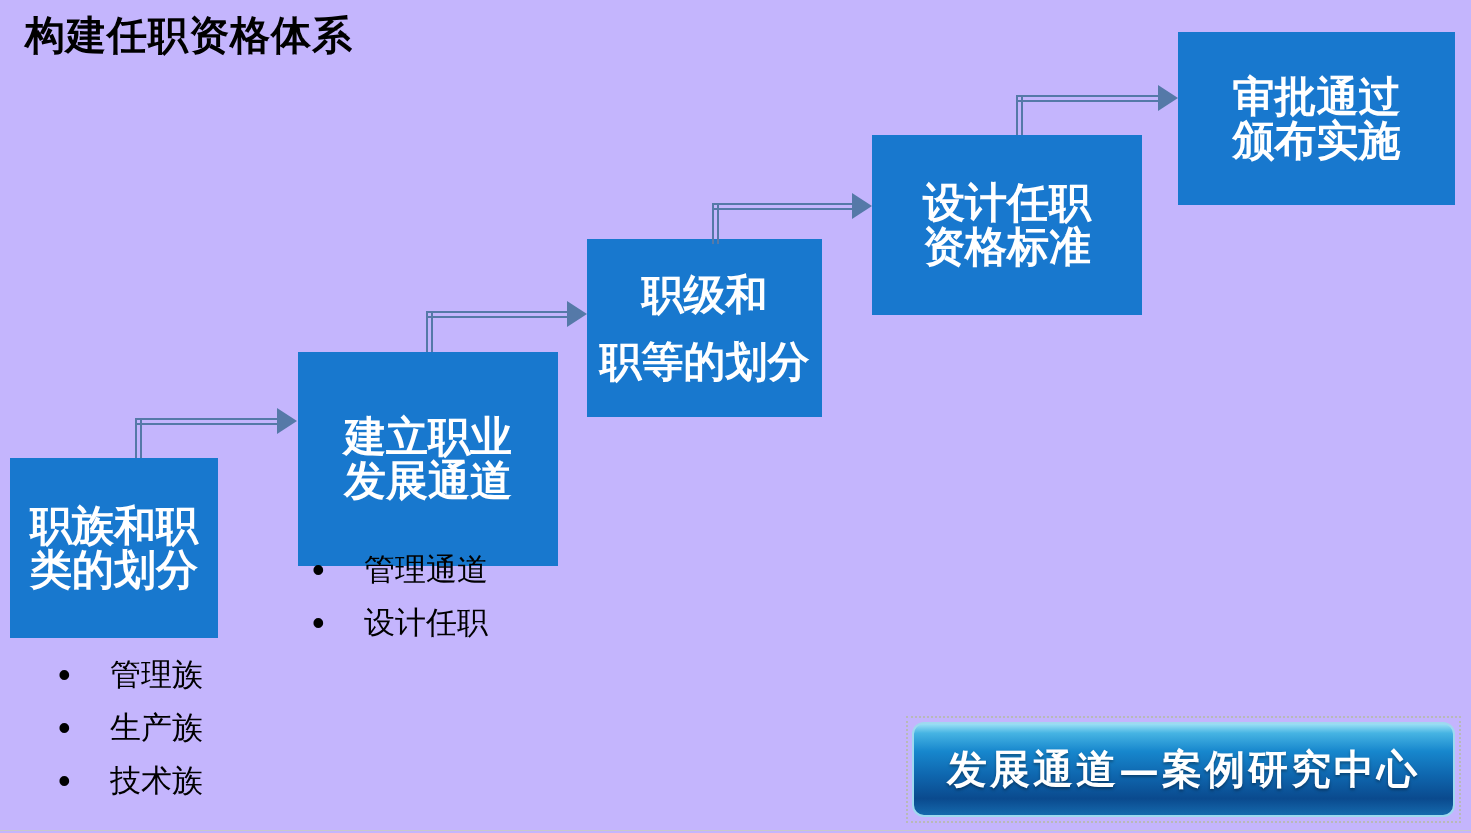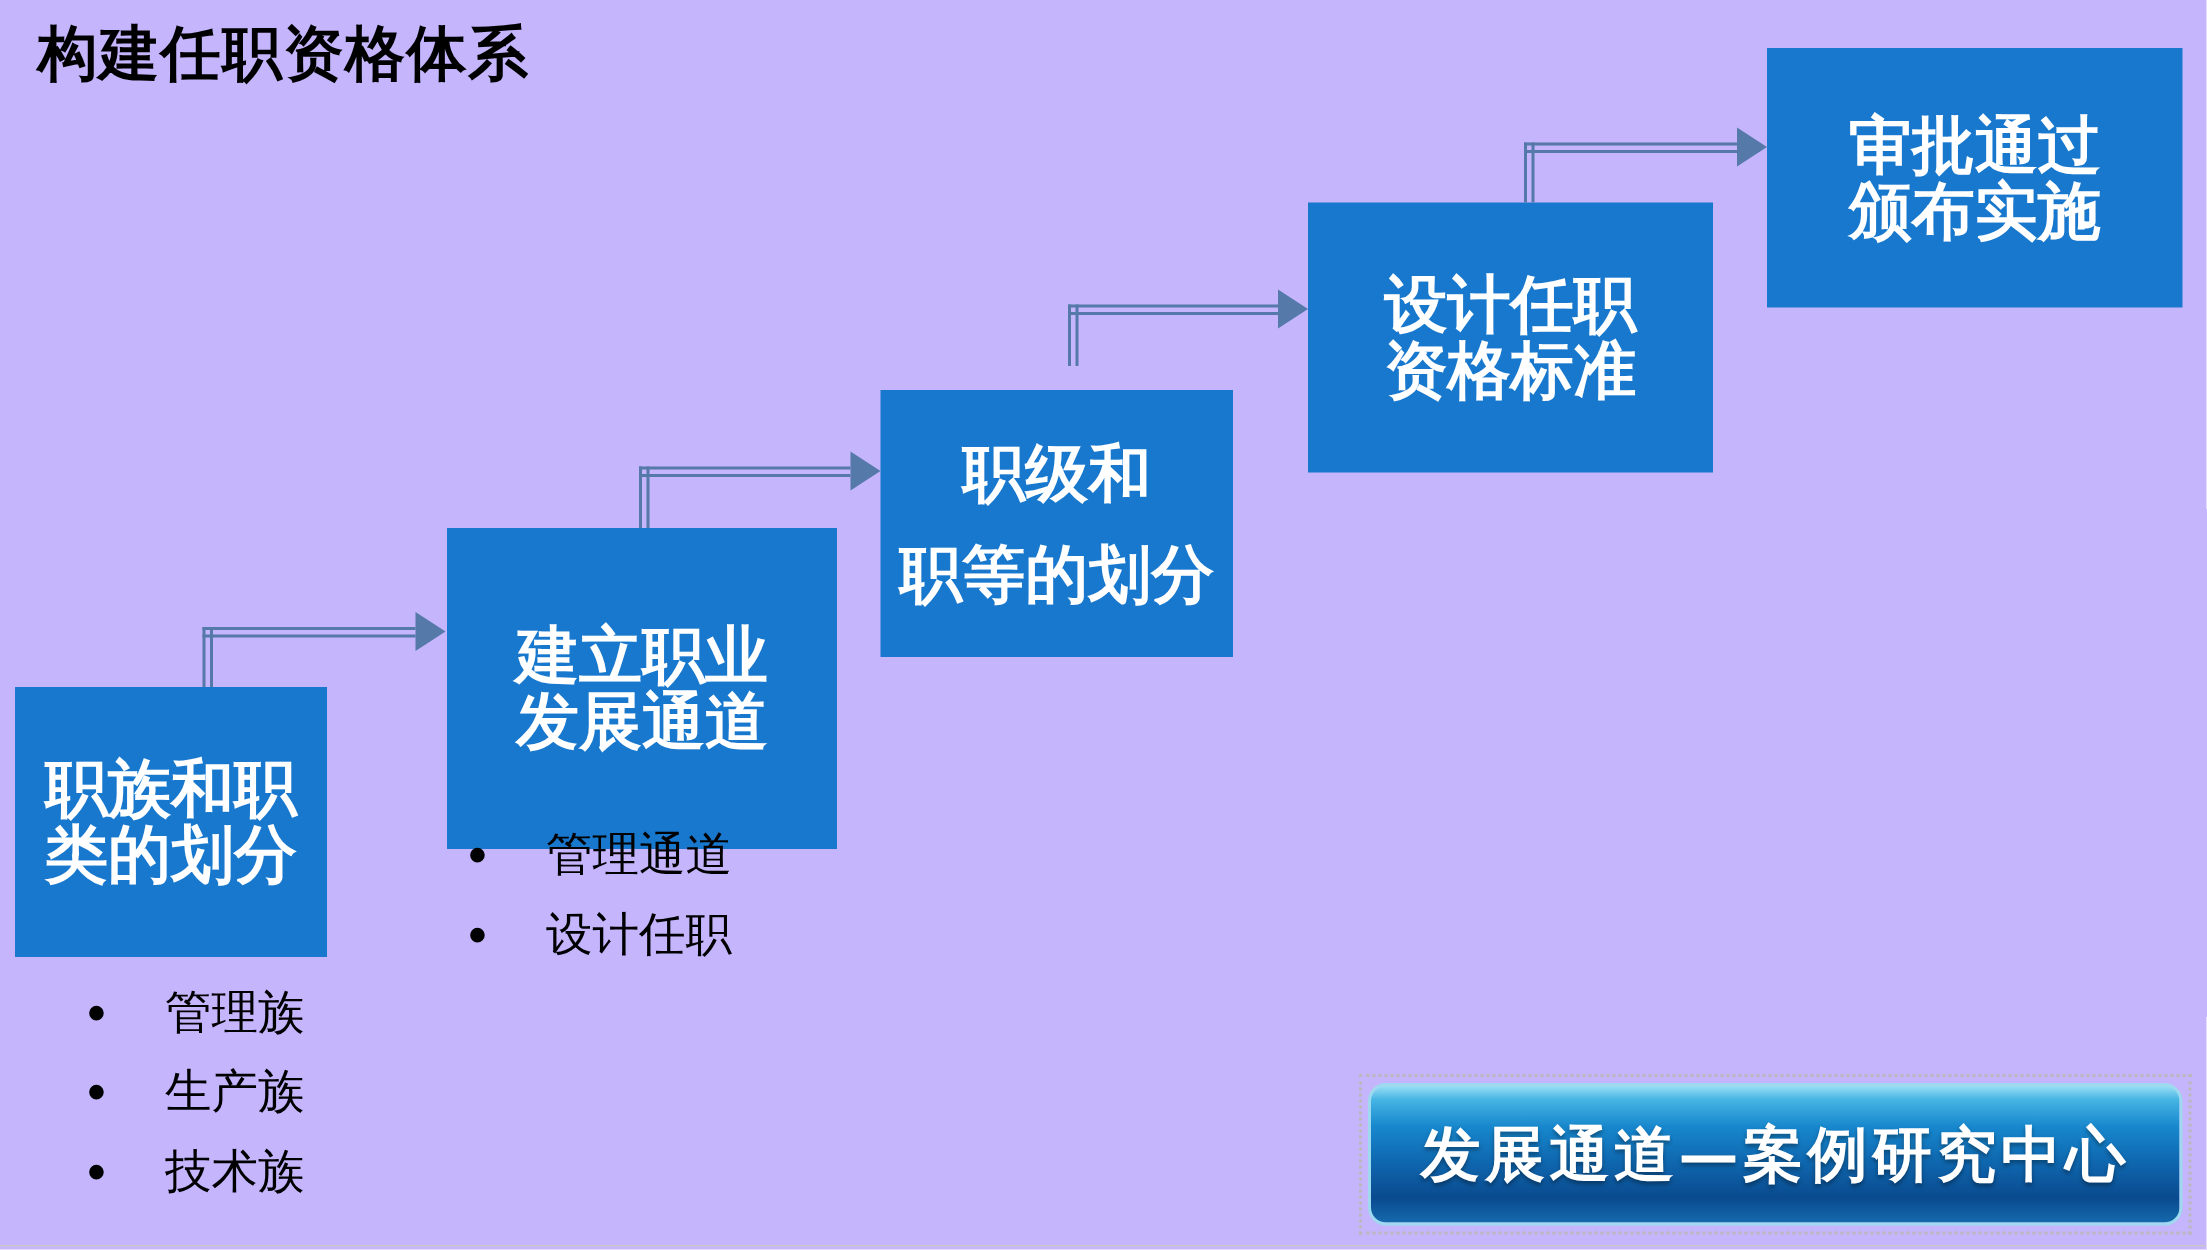--- a/index.html
+++ b/index.html
@@ -14,21 +14,21 @@
   }
   
   .step{
     position:absolute;background:var(--box-blue,#1878CE);color:#fff;
     font-weight:bold;font-size:42px;line-height:1.04;text-align:center;
     display:flex;align-items:center;justify-content:center;
     white-space:pre-line;
   }
   .s1{left:10px;top:458px;width:208px;height:180px;}
   .s2{left:298px;top:352px;width:260px;height:214px;}
-  .s3{left:587px;top:260px;width:235px;height:178px;line-height:1.6;}
+  .s3{left:587px;top:239px;width:235px;height:178px;line-height:1.6;}
   .s4{left:872px;top:135px;width:270px;height:180px;}
   .s5{left:1178px;top:32px;width:277px;height:173px;}
   
   .vline{
     position:absolute;width:7px;box-sizing:border-box;
     border-left:2px solid var(--connector,#5579A8);
     border-right:2px solid var(--connector,#5579A8);
   }
   .hline{
     position:absolute;height:7px;box-sizing:border-box;

